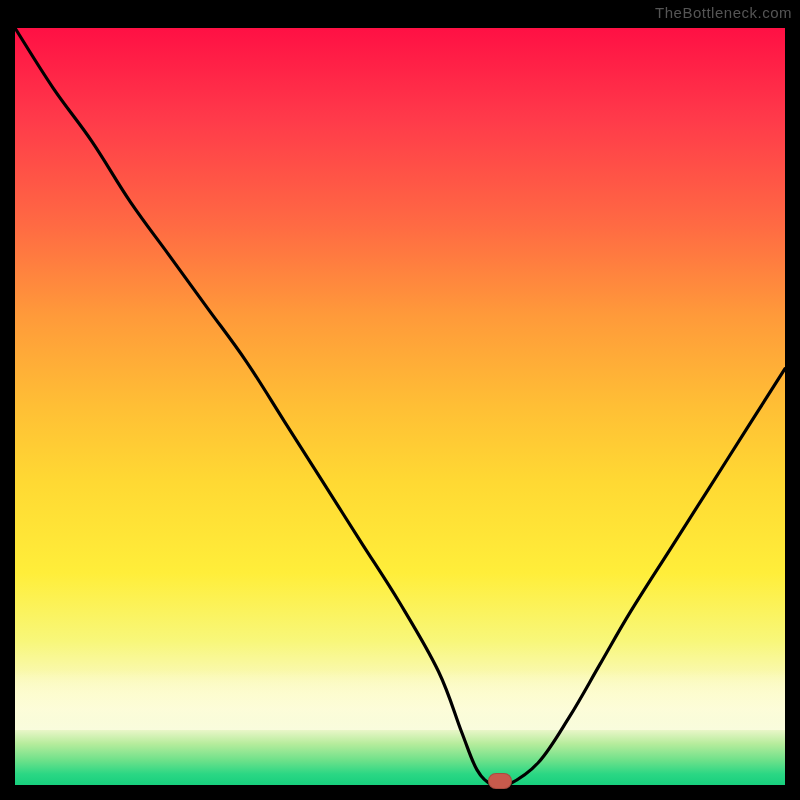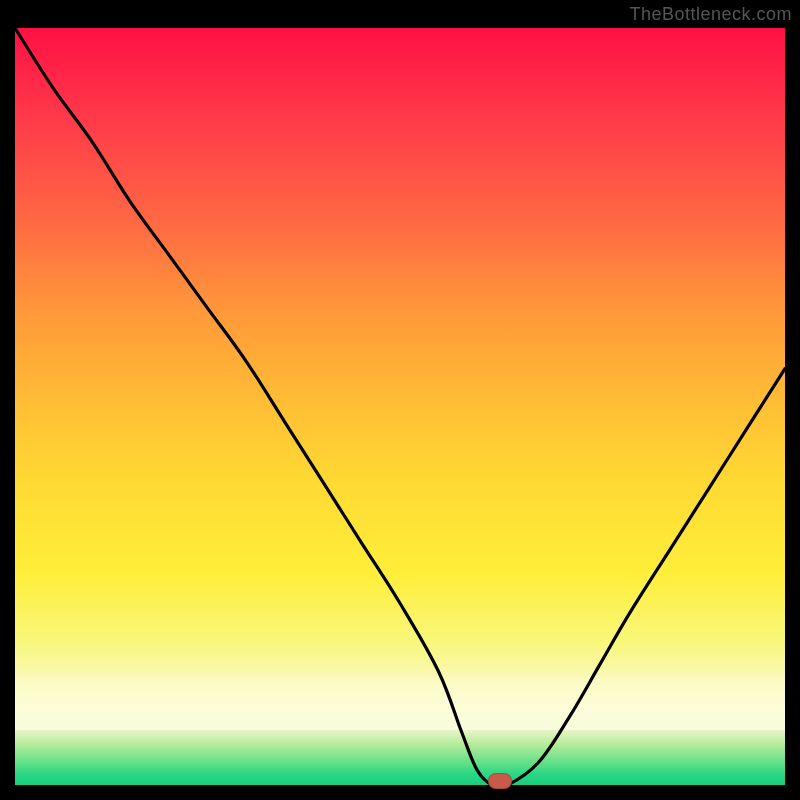--- a/index.html
+++ b/index.html
@@ -15,21 +15,21 @@
     position: relative;
     width: 800px;
     height: 800px;
     background: #000;
   }
   .watermark {
     position: absolute;
     top: 4px;
     right: 8px;
     color: #555;
-    font-size: 18px;
+    font-size: 15px;
     font-weight: 500;
     letter-spacing: 0.5px;
     z-index: 5;
   }
   .plot-area {
     position: absolute;
     left: 15px;
     top: 28px;
     width: 770px;
     height: 757px;

